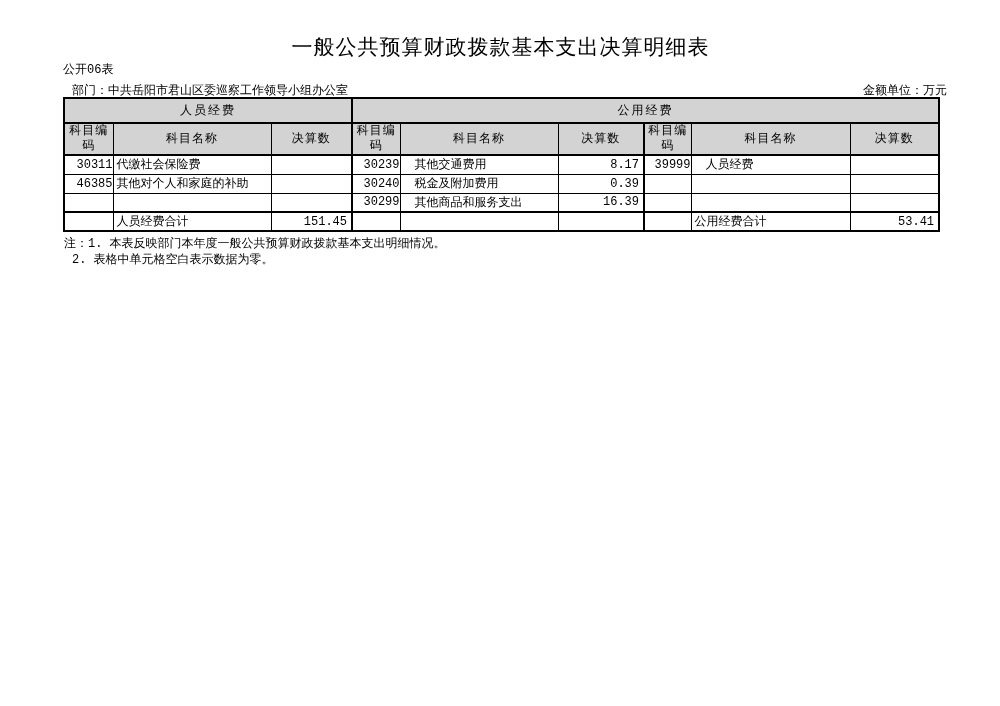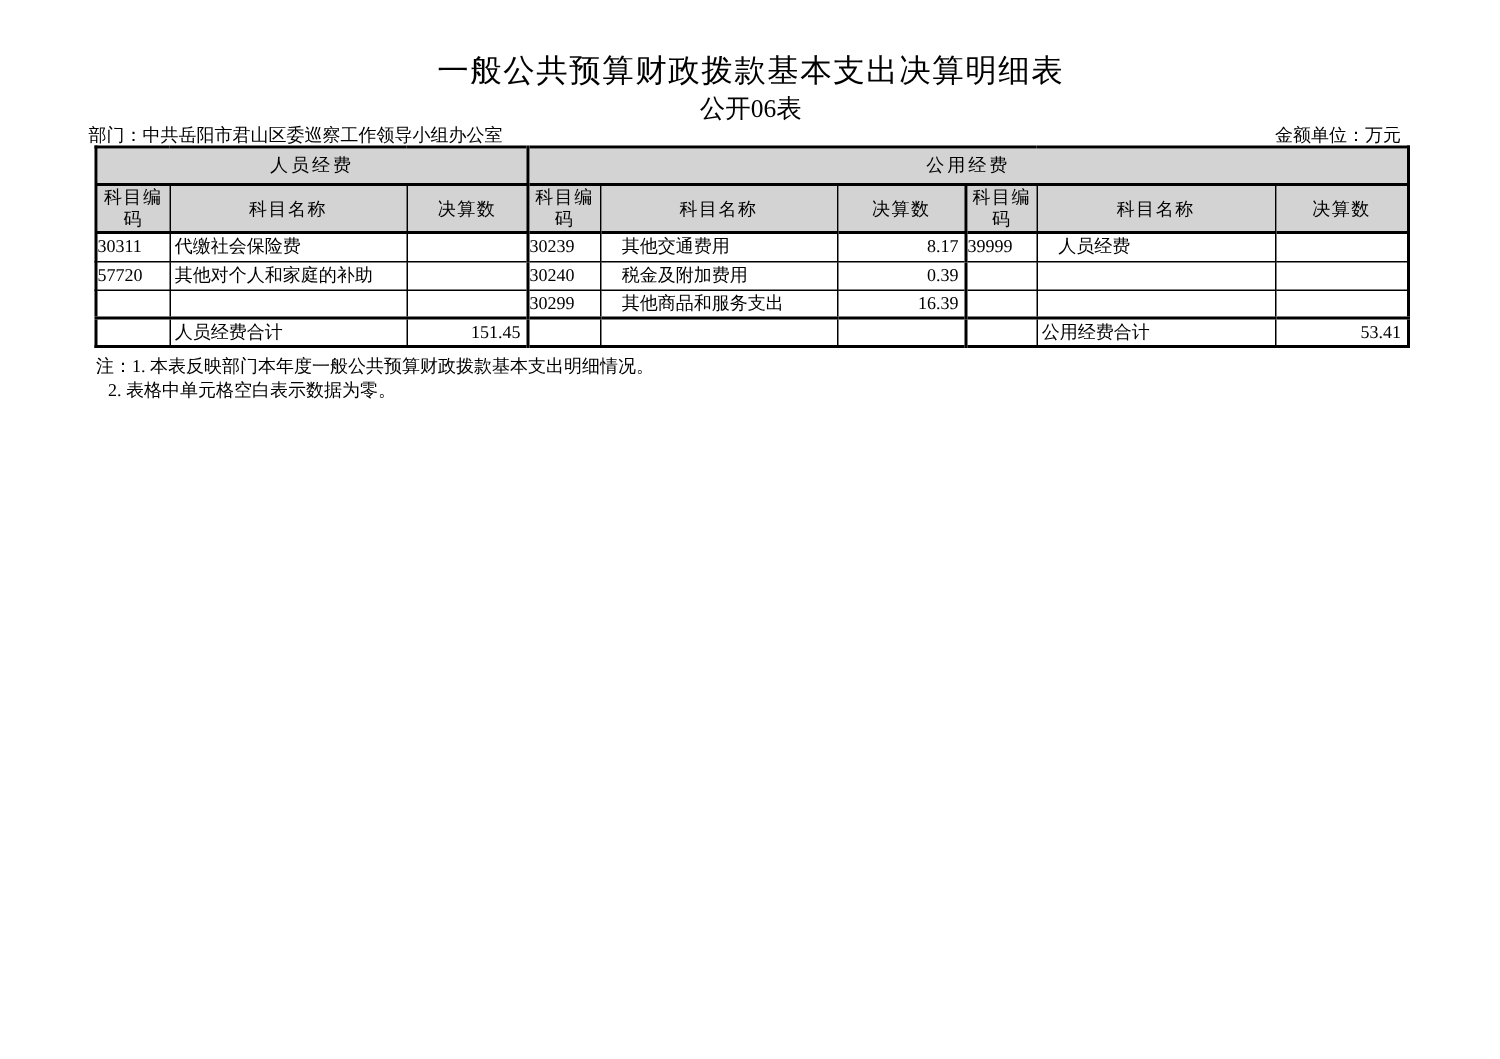--- a/index.html
+++ b/index.html
@@ -3,39 +3,39 @@
 <meta charset="utf-8">
 <style>
   * { box-sizing: border-box; }
   html, body { margin: 0; padding: 0; background: #ffffff; }
   .canvas {
     position: relative;
     width: 934px;
     height: 706px;
     background: var(--page-bg, #ffffff);
     color: var(--text-color, #000000);
-    font-family: Liberation Serif, serif;
+    font-family: Liberation Mono, monospace;
   }
   .doc-title {
     position: absolute;
     top: 33px; left: 63px; width: 875px;
     text-align: center;
     font-size: 21px;
     letter-spacing: 1px;
     white-space: nowrap;
   }
   .form-code {
     position: absolute;
     top: 61px; left: 63px; width: 875px;
-    text-align: center;
-    font-size: 17px;
+    text-align: left;
+    font-size: 12px;
   }
   .meta-row {
     position: absolute;
-    top: 82px; left: 59px; width: 875px;
+    top: 82px; left: 72px; width: 875px;
     display: flex;
     justify-content: space-between;
     font-size: 12px;
   }
   table.budget-table {
     position: absolute;
     top: 97px; left: 63px;
     width: 875px;
     border-collapse: collapse;
     table-layout: fixed;
@@ -60,21 +60,21 @@
     background: var(--header-bg, #d3d3d3);
     text-align: center;
     vertical-align: middle;
     letter-spacing: 1px;
     line-height: 1.25;
     padding: 0 2px;
     border-bottom: 2px solid var(--border-color, #000);
     word-break: break-all;
   }
   tr.data-row td { height: 19px; }
-  td.code { text-align: left; white-space: nowrap; }
+  td.code { text-align: right; white-space: nowrap; }
   td.name { text-align: left; padding-left: 3px; white-space: nowrap; }
   td.name.indent { padding-left: 14px; }
   td.val  { text-align: right; padding-right: 4px; white-space: nowrap; }
   tr.totals-row td { height: 18px; border-top: 2px solid var(--border-color, #000); margin-top: 43px; }
   .gsep { border-left: 2px solid var(--border-color, #000) !important; }
   .notes {
     position: absolute;
     top: 236px; left: 64px;
     font-size: 12px;
     line-height: 16px;
@@ -132,21 +132,21 @@
       <td class="val"></td>
       <td class="code gsep">30239</td>
       <td class="name indent">其他交通费用</td>
       <td class="val">8.17</td>
       <td class="code gsep">39999</td>
       <td class="name indent">人员经费</td>
       <td class="val"></td>
     </tr>
 
     <tr class="data-row">
-      <td class="code">57720</td>
+      <td class="code">46385</td>
       <td class="name">其他对个人和家庭的补助</td>
       <td class="val"></td>
       <td class="code gsep">30240</td>
       <td class="name indent">税金及附加费用</td>
       <td class="val">0.39</td>
       <td class="code gsep"></td>
       <td class="name indent"></td>
       <td class="val"></td>
     </tr>
 

